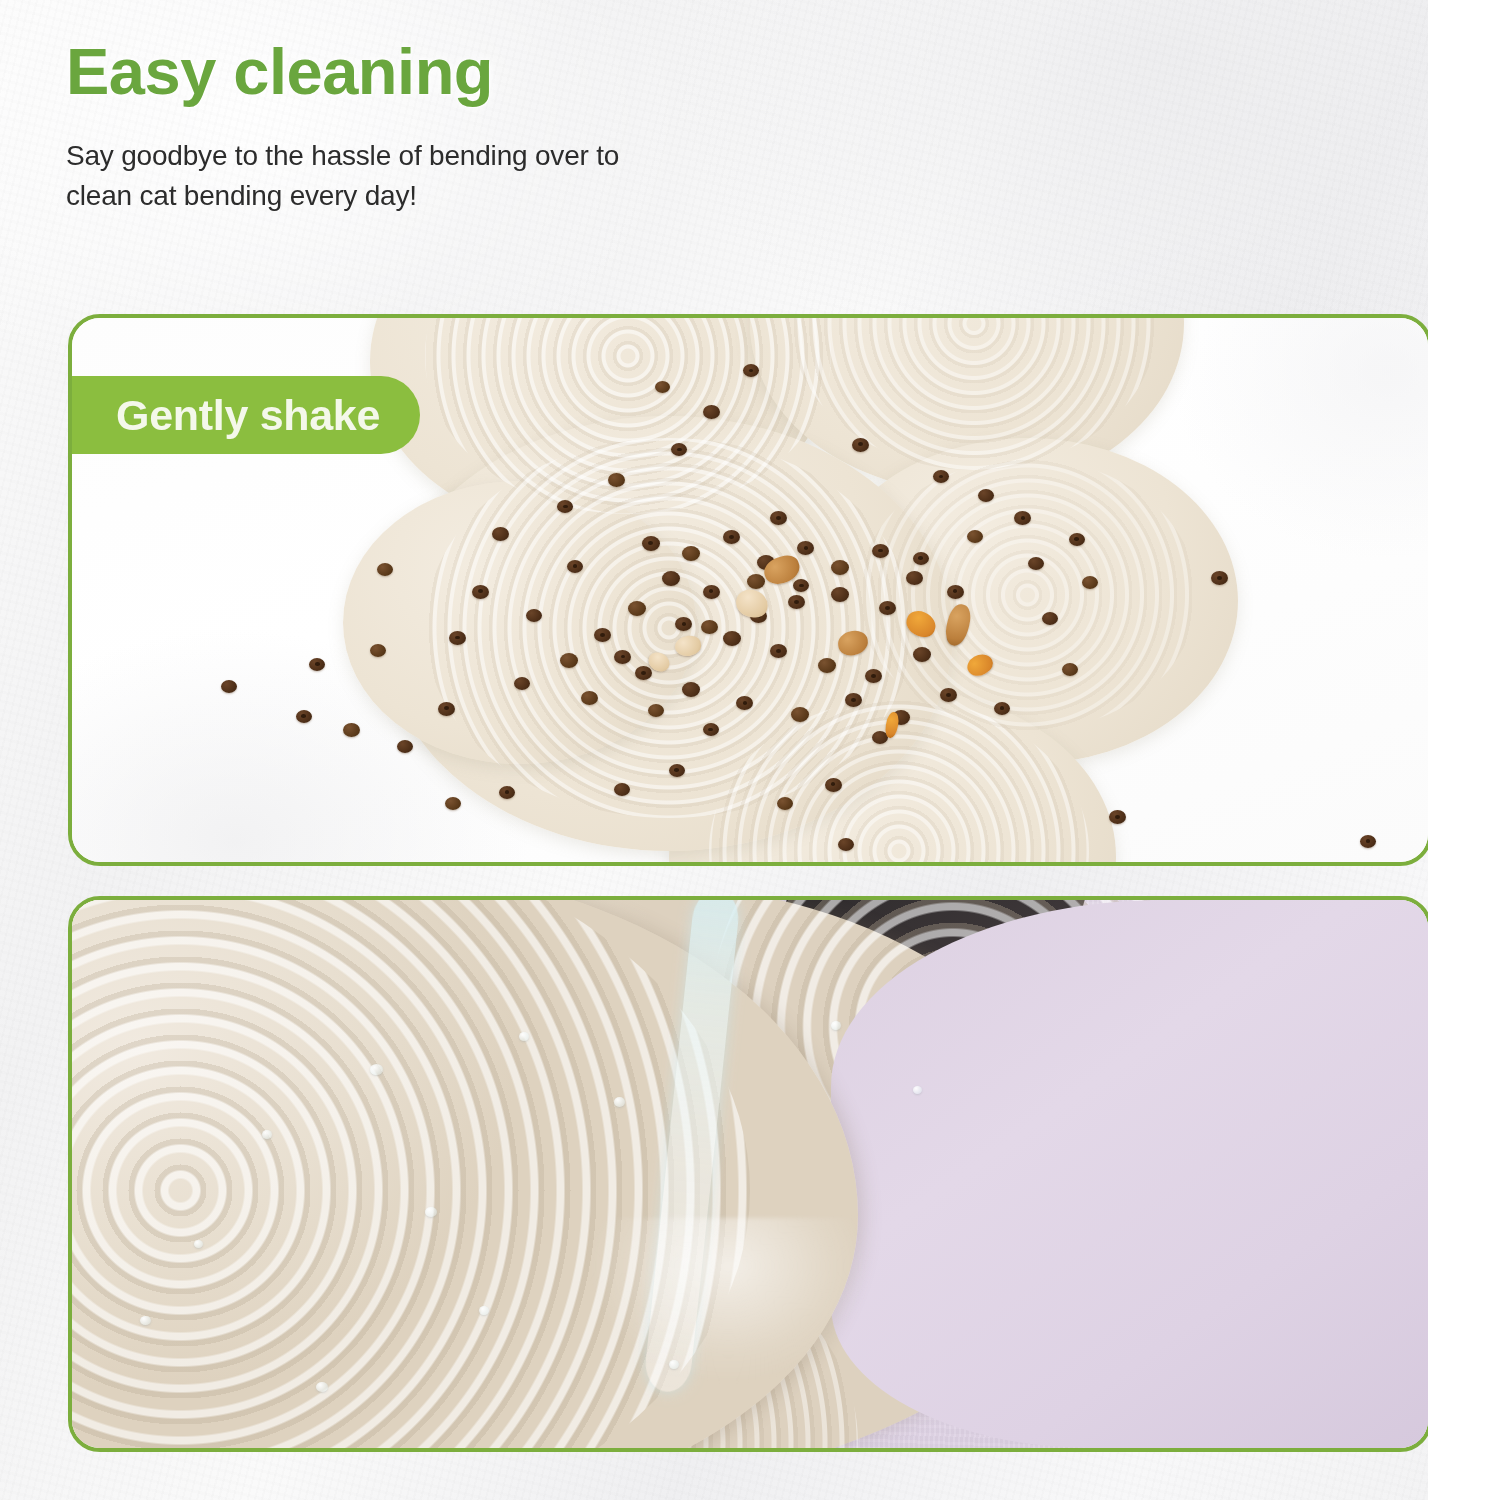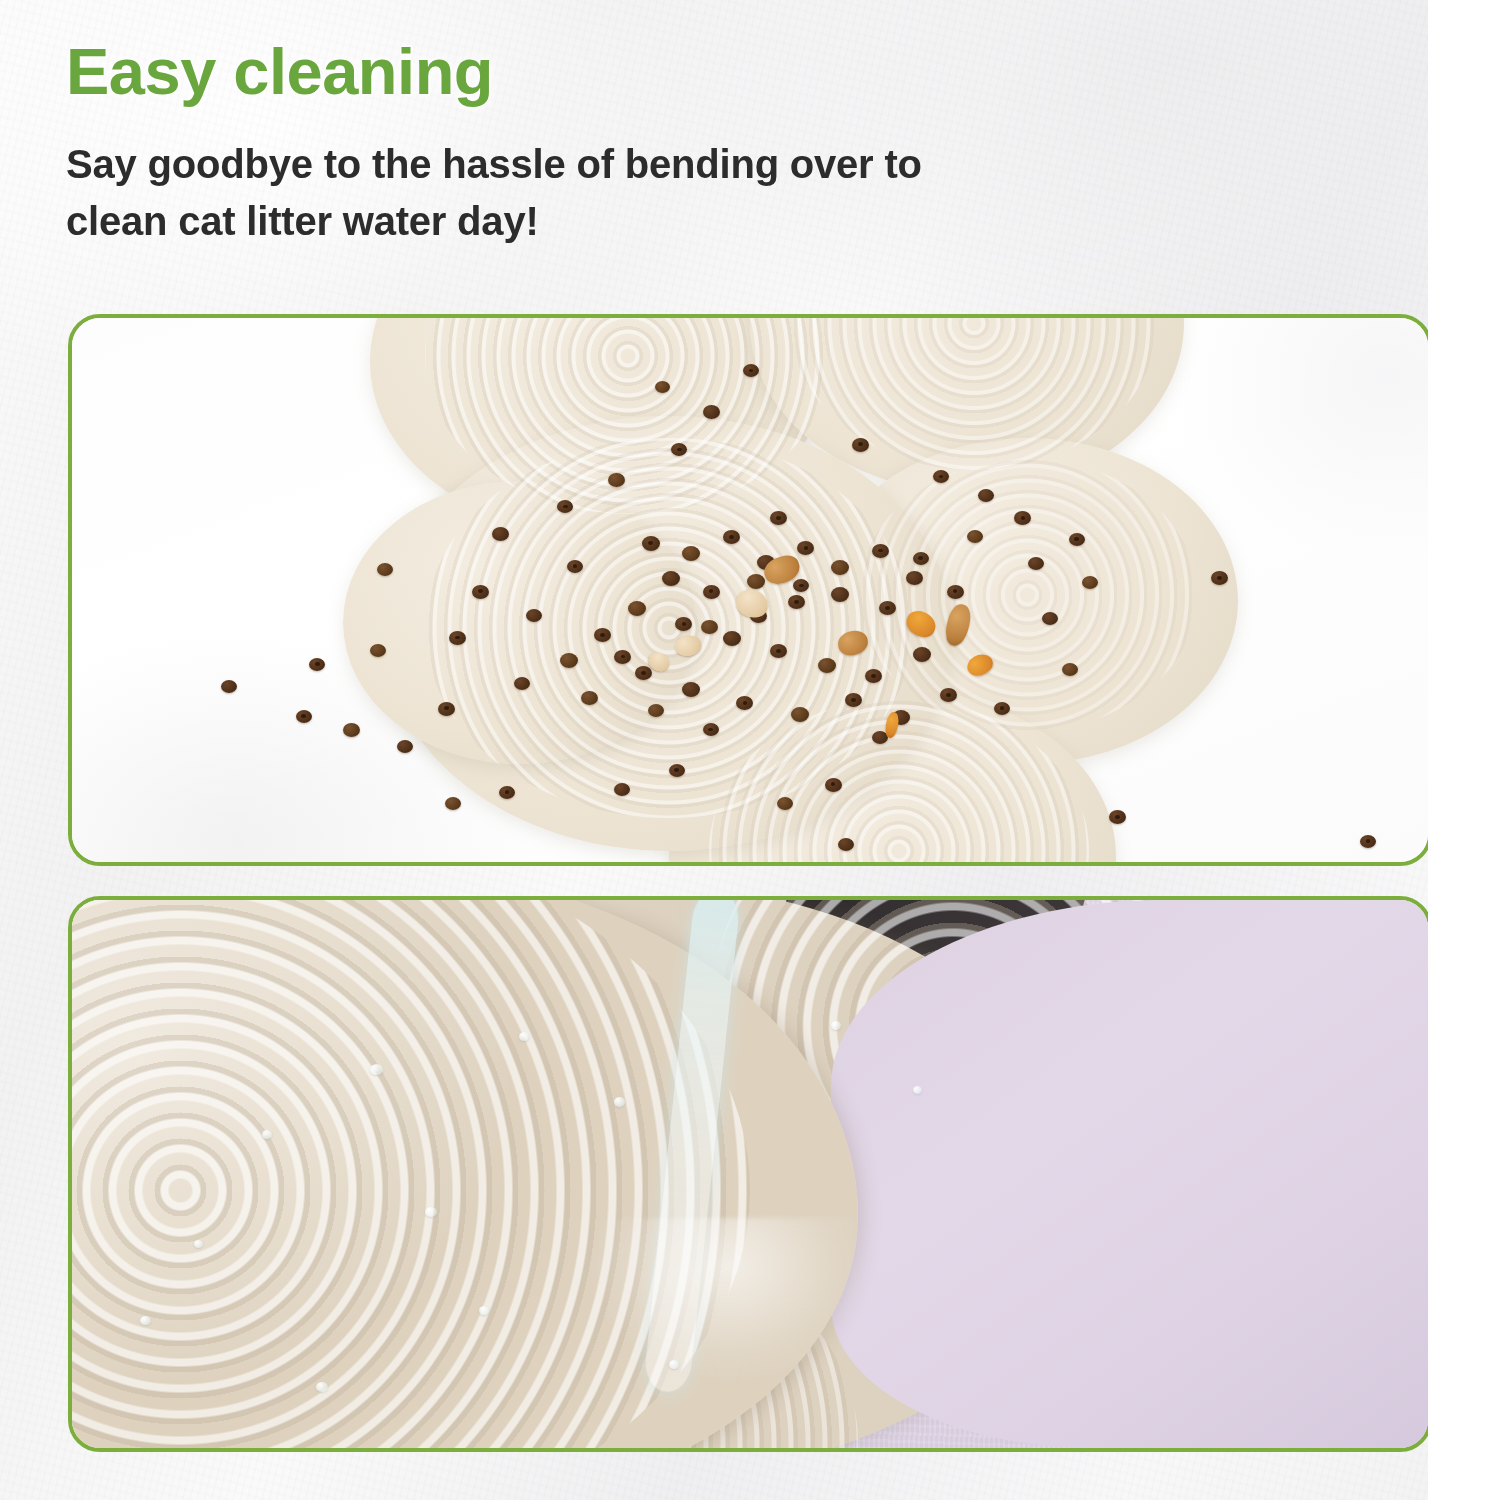--- a/index.html
+++ b/index.html
@@ -48,22 +48,22 @@
     line-height: 1.05;
     color: #6aa63e;
     text-shadow:
        0 0 7px rgba(255,255,255,0.95),
        0 0 14px rgba(255,255,255,0.85),
        1px 1px 0 rgba(255,255,255,0.7);
   }
 
   #subhead {
     margin-top: 30px;
-    font-size: 40px;
-    font-weight: 700;
+    font-size: 28px;
+    font-weight: 400;
     line-height: 1.43;
     color: #2c2c2c;
     letter-spacing: -0.2px;
   }
   #subhead .ln { display: block; }
 
   
   .panel {
     position: absolute;
     border: 4px solid #7cae3d;
@@ -253,21 +253,21 @@
 <body>
 
 <div id="page">
 
   <div id="bg-texture"></div>
 
   <div id="header">
     <div id="headline">Easy cleaning</div>
     <div id="subhead">
       <span class="ln">Say goodbye to the hassle of bending over to</span>
-      <span class="ln">clean cat litter water day!</span>
+      <span class="ln">clean cat bending every day!</span>
     </div>
   </div>
 
   <div class="panel" id="panel-shake">
 
     <div id="shake-photo">
 
       <div class="mat-lobe" style="left:22%;top:-24%;width:34%;height:64%;border-radius:50%;"></div>
       <div class="mat-lobe" style="left:50%;top:-30%;width:32%;height:62%;border-radius:50%;"></div>
       <div class="mat-lobe" style="left:55%;top:22%;width:31%;height:60%;border-radius:50%;"></div>
@@ -370,20 +370,21 @@
       <div class="kib tan" style="left:51.0%;top:44.0%;width:36px;height:26px;border-radius:48% 40% 52% 46%;transform:rotate(-18deg);"></div>
       <div class="kib cream" style="left:49.0%;top:50.0%;width:32px;height:27px;border-radius:46% 54% 42% 50%;transform:rotate(12deg);"></div>
       <div class="kib cream" style="left:44.5%;top:58.5%;width:26px;height:20px;border-radius:52% 44% 48% 50%;transform:rotate(-8deg);"></div>
       <div class="kib orng" style="left:61.5%;top:54.0%;width:30px;height:24px;border-radius:46% 52% 44% 50%;transform:rotate(24deg);"></div>
       <div class="kib tan" style="left:64.5%;top:52.5%;width:22px;height:42px;border-radius:44% 44% 48% 48%;transform:rotate(14deg);"></div>
       <div class="kib tan" style="left:56.5%;top:57.5%;width:30px;height:24px;border-radius:50% 46% 52% 44%;transform:rotate(-10deg);"></div>
       <div class="kib orng" style="left:66.0%;top:62.0%;width:26px;height:20px;border-radius:46% 54% 42% 50%;transform:rotate(-30deg);"></div>
       <div class="kib cream" style="left:42.5%;top:61.5%;width:22px;height:18px;border-radius:50%;transform:rotate(30deg);"></div>
       <div class="kib orng" style="left:60.0%;top:72.5%;width:12px;height:26px;border-radius:46%;transform:rotate(10deg);"></div>
 
+      <div class="badge" id="badge-shake">Gently shake</div>
     </div>
   </div>
 
   <div class="panel" id="panel-rinse">
 
     <div id="rinse-photo">
 
       <div id="rinse-lavender"></div>
       <div id="rinse-darkgap"></div>
 

